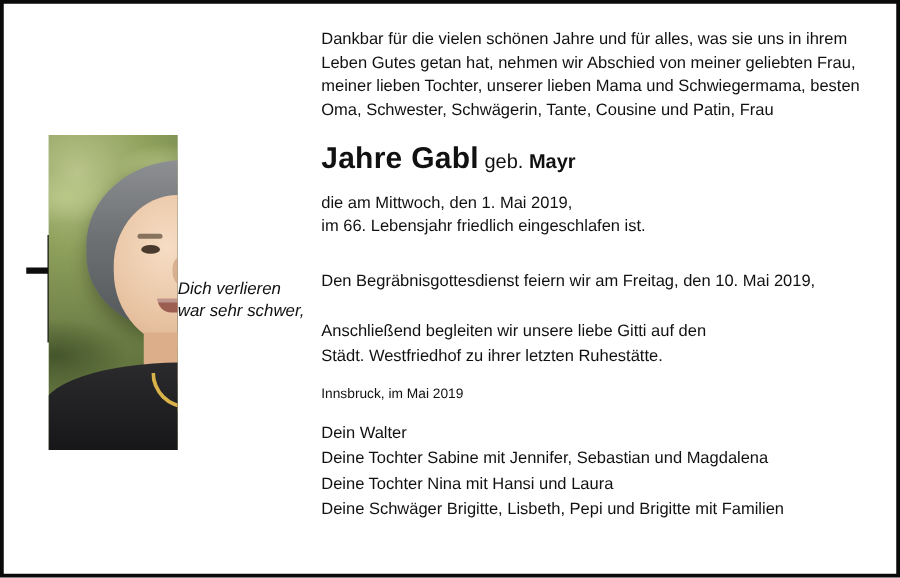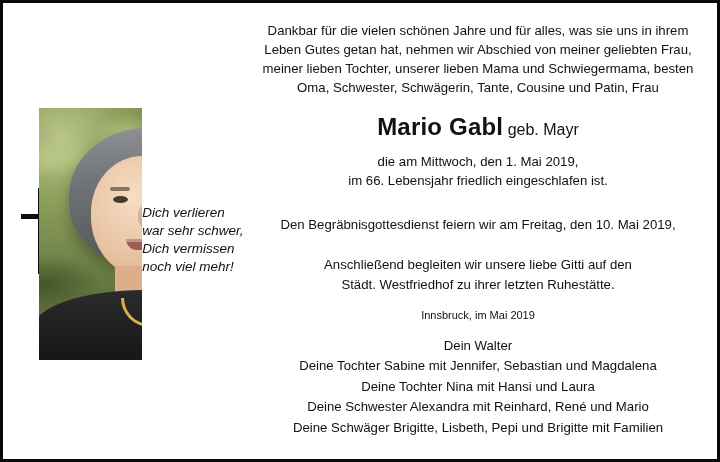--- a/index.html
+++ b/index.html
@@ -186,40 +186,40 @@
     font-size: 13.5px;
     line-height: 1.35;
     color: #111111;
     text-align: left;
   }
   
   .right-col {
     flex: 1 1 auto;
     box-sizing: border-box;
     padding: 10px 8px 0 12px;
-    text-align: center;
+    text-align: left;
   }
   .intro {
     font-size: 13.2px;
     line-height: 1.45;
     margin: 0 0 14px 0;
   }
   .name-line {
     margin: 0 0 10px 0;
     line-height: 1.25;
   }
   .name-main {
     font-size: 24px;
     font-weight: bold;
     letter-spacing: .2px;
   }
   .name-suffix {
     font-size: 16px;
   }
-  .name-suffix b { font-weight: normal; }
+  .name-suffix b { font-weight: bold; }
   .block {
     font-size: 13.2px;
     line-height: 1.5;
     margin: 0 0 13px 0;
   }
   .block.tight { margin-bottom: 24px; }
   .place {
     font-size: 11px;
     line-height: 1.5;
     margin: 0 0 12px 0;
@@ -260,30 +260,29 @@
         <div class="nose"></div>
         <div class="mouth"></div>
         <div class="neck"></div>
         <div class="body"></div>
         <div class="necklace"></div>
         <div class="pendant"></div>
       </div>
 
       <div class="caption">
         <div>Dich verlieren war sehr schwer,</div>
-        <div>Dich vermissen noch viel mehr!</div>
       </div>
     </div>
 
     <div class="right-col">
 
       <p class="intro">Dankbar für die vielen schönen Jahre und für alles, was sie uns in ihrem Leben Gutes getan hat, nehmen wir Abschied von meiner geliebten Frau, meiner lieben Tochter, unserer lieben Mama und Schwiegermama, besten Oma, Schwester, Schwägerin, Tante, Cousine und Patin, Frau</p>
 
       <p class="name-line">
-        <span class="name-main">Mario Gabl</span>
+        <span class="name-main">Jahre Gabl</span>
         <span class="name-suffix">
           <span>geb.</span>
           <b>Mayr</b>
         </span>
       </p>
 
       <p class="block tight">
         <span>die am Mittwoch, den 1. Mai 2019,</span><br>
         <span>im 66. Lebensjahr friedlich eingeschlafen ist.</span>
       </p>
@@ -302,23 +301,20 @@
         <div>
           <span>Dein </span><b>Walter</b>
         </div>
         <div>
           <span>Deine Tochter </span><b>Sabine</b><span> mit </span><b>Jennifer, Sebastian</b><span> und </span><b>Magdalena</b>
         </div>
         <div>
           <span>Deine Tochter </span><b>Nina</b><span> mit </span><b>Hansi</b><span> und </span><b>Laura</b>
         </div>
         <div>
-          <span>Deine Schwester </span><b>Alexandra</b><span> mit </span><b>Reinhard, René</b><span> und </span><b>Mario</b>
-        </div>
-        <div>
           <span>Deine Schwäger </span><b>Brigitte, Lisbeth, Pepi</b><span> und </span><b>Brigitte</b><span> mit Familien</span>
         </div>
 
       </div>
 
     </div>
   </div>
 </div>
 
 </body></html>

